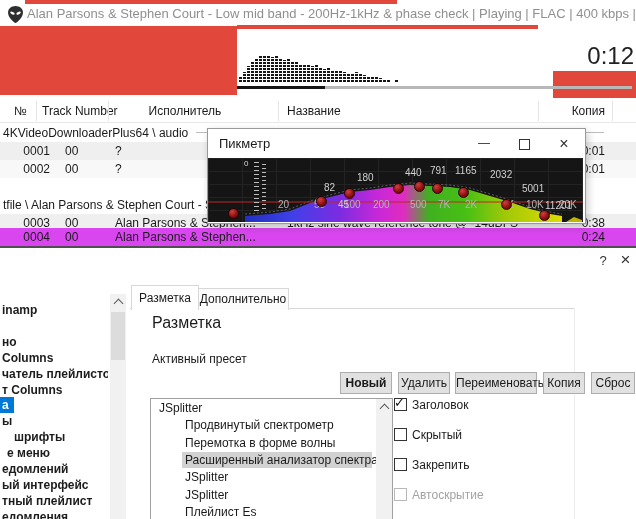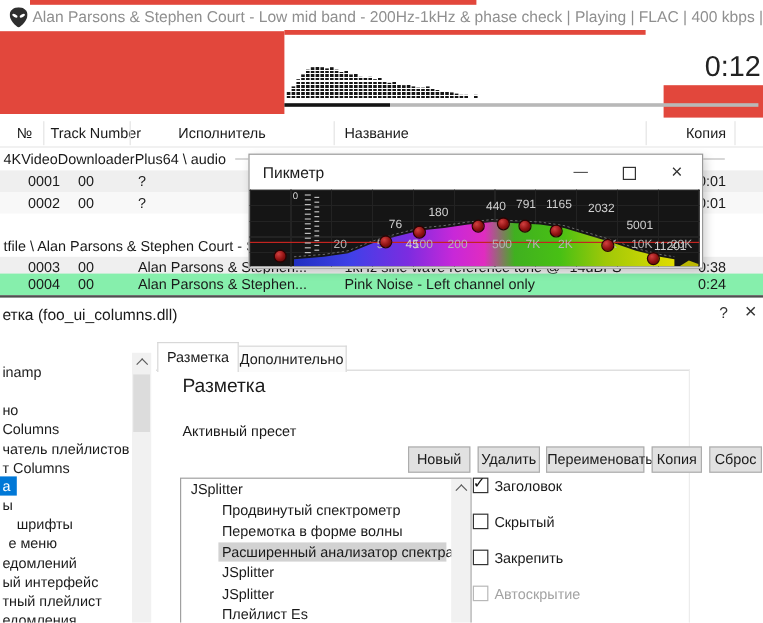--- a/index.html
+++ b/index.html
@@ -27,21 +27,21 @@
   .axlab{position:absolute;font-size:10px;color:#b4b4b4;white-space:nowrap;}
   .pklab{position:absolute;font-size:10px;color:#d0d0d0;white-space:nowrap;}
   .pdot{position:absolute;width:9px;height:9px;border-radius:50%;border:1px solid #2a0303;
         background:radial-gradient(circle at 35% 30%,#d24040 0%,#8e1111 55%,#4a0606 100%);}
   .rdash{position:absolute;width:5px;height:1px;background:#bdbdbd;}
   
   #dlg{left:0;top:246px;width:636px;height:273px;background:#fff;border-top:2px solid #4f4f4f;z-index:20;}
   #dlg-title{left:2px;top:7px;font-size:13px;}
   #dlg-help{left:590px;top:5px;width:26px;height:20px;text-align:center;font-size:13px;color:#333;}
   #dlg-close{left:615px;top:2px;width:21px;height:22px;text-align:center;font-size:17px;color:#333;}
-  .sb-item{position:absolute;height:16px;line-height:16px;white-space:nowrap;color:#1c1c1c;}
+  .sb-item{position:absolute;height:16px;line-height:16px;white-space:nowrap;color:#1c1c1c;font-weight:bold;}
   .sb-item.sel{background:#0078d7;color:#fff;}
   .scroll{position:absolute;background:#f1f1f1;}
   .chev-up{position:absolute;width:6px;height:6px;border-left:1.5px solid #5a5a5a;border-top:1.5px solid #5a5a5a;
            transform:rotate(45deg);}
   .chev-down{position:absolute;width:7px;height:7px;border-right:1.5px solid #444;border-bottom:1.5px solid #444;
            transform:rotate(45deg);}
   .tab{position:absolute;text-align:center;background:#fff;border:1px solid #d8d8d8;border-bottom:none;}
   #tab-baseline{left:130px;top:60px;width:445px;height:1px;background:#d8d8d8;}
   #frame-vline{left:574px;top:60px;width:1px;height:213px;background:#ececec;}
   #dlg-heading{left:152px;top:66px;font-size:16px;color:#1b1b1b;}
@@ -159,25 +159,24 @@
       <div class="prow" style="top: 196px;">
         <div style="position: absolute; left: 3px; top: 0px; height: 18px; line-height: 18px; white-space: nowrap; background: rgb(255, 255, 255); padding-right: 4px;">tfile \ Alan Parsons &amp; Stephen Court - S</div>
       </div>
       <div class="prow" style="top: 214px; background: rgb(239, 239, 239);">
         <div class="pcell" style="left: 8px; width: 42px; text-align: right;">0003</div>
         <div class="pcell" style="left: 65px; width: 40px;">00</div>
         <div class="pcell" style="left: 115px; width: 165px;">Alan Parsons &amp; Stephen...</div>
         <div class="pcell" style="left: 287px; width: 252px;">1kHz sine wave reference tone @ -14dBFS</div>
         <div class="pcell" style="left: 544px; width: 61px; text-align: right;">0:38</div>
       </div>
-      <div class="prow" style="top: 228px; background: #86efac;">
+      <div class="prow" style="top: 228px; background: #d946ef;">
         <div class="pcell" style="left: 8px; width: 42px; text-align: right;">0004</div>
         <div class="pcell" style="left: 65px; width: 40px;">00</div>
         <div class="pcell" style="left: 115px; width: 165px;">Alan Parsons &amp; Stephen...</div>
-        <div class="pcell" style="left: 287px; width: 252px;">Pink Noise - Left channel only</div>
         <div class="pcell" style="left: 544px; width: 61px; text-align: right;">0:24</div>
       </div>
     </div>
   <div class="abs" style="left:196px;top:132px;width:408px;height:1px;background:#bdbdbd"></div>
 
   <div class="abs" id="pm-window">
     <div class="abs" id="pm-title">Пикметр</div>
     <div class="pm-btn" style="left:263px">—</div>
     <div class="pm-btn" style="left:303px">
       <span id="pm-max-box"></span>
@@ -234,21 +233,21 @@
           <div class="axlab" style="left: 106px; top: 41px;">50</div>
           <div class="axlab" style="left: 136px; top: 41px;">100</div>
           <div class="axlab" style="left: 165px; top: 41px;">200</div>
           <div class="axlab" style="left: 202px; top: 41px;">500</div>
           <div class="axlab" style="left: 230px; top: 41px;">7K</div>
           <div class="axlab" style="left: 257px; top: 41px;">2K</div>
           <div class="axlab" style="left: 294px; top: 41px;">5K</div>
           <div class="axlab" style="left: 318px; top: 41px;">10K</div>
           <div class="axlab" style="left: 351px; top: 41px;">20K</div>
           <div class="pklab" style="left: 130px; top: 41px;">45</div>
-          <div class="pklab" style="left: 116px; top: 24px;">76</div>
+          <div class="pklab" style="left: 116px; top: 24px;">82</div>
           <div class="pklab" style="left: 149px; top: 14px;">180</div>
           <div class="pklab" style="left: 197px; top: 9px;">440</div>
           <div class="pklab" style="left: 222px; top: 7px;">791</div>
           <div class="pklab" style="left: 247px; top: 7px;">1165</div>
           <div class="pklab" style="left: 282px; top: 11px;">2032</div>
           <div class="pklab" style="left: 314px; top: 25px;">5001</div>
           <div class="pklab" style="left: 337px; top: 42px;">11201</div>
           <div class="pdot" style="left: 20px; top: 50px;"></div>
           <div class="pdot" style="left: 108px; top: 38px;"></div>
           <div class="pdot" style="left: 136px; top: 30px;"></div>
@@ -256,21 +255,20 @@
           <div class="pdot" style="left: 206px; top: 23px;"></div>
           <div class="pdot" style="left: 224px; top: 25px;"></div>
           <div class="pdot" style="left: 250px; top: 29px;"></div>
           <div class="pdot" style="left: 293px; top: 41px;"></div>
           <div class="pdot" style="left: 331px; top: 52px;"></div>
         </div>
     </div>
   </div>
 
   <div class="abs" id="dlg">
-    <div class="abs" id="dlg-title">етка (foo_ui_columns.dll)</div>
     <div class="abs" id="dlg-help">?</div>
     <div class="abs" id="dlg-close">×</div>
 
     <div class="abs" id="dlg-sidebar" style="left:0;top:44px;width:108px;height:229px;overflow:hidden">
         <div class="sb-item" style="left: 0px; top: 10px; padding-left: 2px; width: 104px;">inamp</div>
         <div class="sb-item" style="left: 0px; top: 26px; padding-left: 2px; width: 104px;"></div>
         <div class="sb-item" style="left: 0px; top: 42px; padding-left: 2px; width: 104px;">но</div>
         <div class="sb-item" style="left: 0px; top: 58px; padding-left: 2px; width: 104px;">Columns</div>
         <div class="sb-item" style="left: 0px; top: 74px; padding-left: 2px; width: 104px;">чатель плейлистов</div>
         <div class="sb-item" style="left: 0px; top: 90px; padding-left: 2px; width: 104px;">т Columns</div>
@@ -292,21 +290,21 @@
         <div class="tab" style="left: 131px; top: 37px; width: 66px; height: 24px; line-height: 24px; background: rgb(255, 255, 255); z-index: 2;">Разметка</div>
         <div class="tab" style="left: 197px; top: 40px; width: 90px; height: 21px; line-height: 21px; background: rgb(251, 251, 251); z-index: 1;">Дополнительно</div>
       </div>
     <div class="abs" id="tab-baseline"></div>
     <div class="abs" id="frame-vline"></div>
 
     <div class="abs" id="dlg-heading">Разметка</div>
     <div class="abs" id="preset-label">Активный пресет</div>
 
     <div class="abs" id="preset-buttons">
-        <div class="wbtn" style="left: 340px; width: 52px;">Новый</div>
+        <div class="wbtn" style="left: 340px; width: 52px; font-weight: bold;">Новый</div>
         <div class="wbtn" style="left: 398px; width: 52px;">Удалить</div>
         <div class="wbtn" style="left: 455px; width: 82px;">Переименовать</div>
         <div class="wbtn" style="left: 543px; width: 42px;">Копия</div>
         <div class="wbtn" style="left: 591px; width: 44px;">Сброс</div>
       </div>
 
     <div class="abs" id="listbox">
       <div class="abs" id="tree-items" style="left:0;top:0;width:243px;height:126px">
           <div class="tree-item" style="left: 5px; top: 1px; width: auto;">JSplitter</div>
           <div class="tree-item" style="left: 31px; top: 18px; width: auto;">Продвинутый спектрометр</div>

